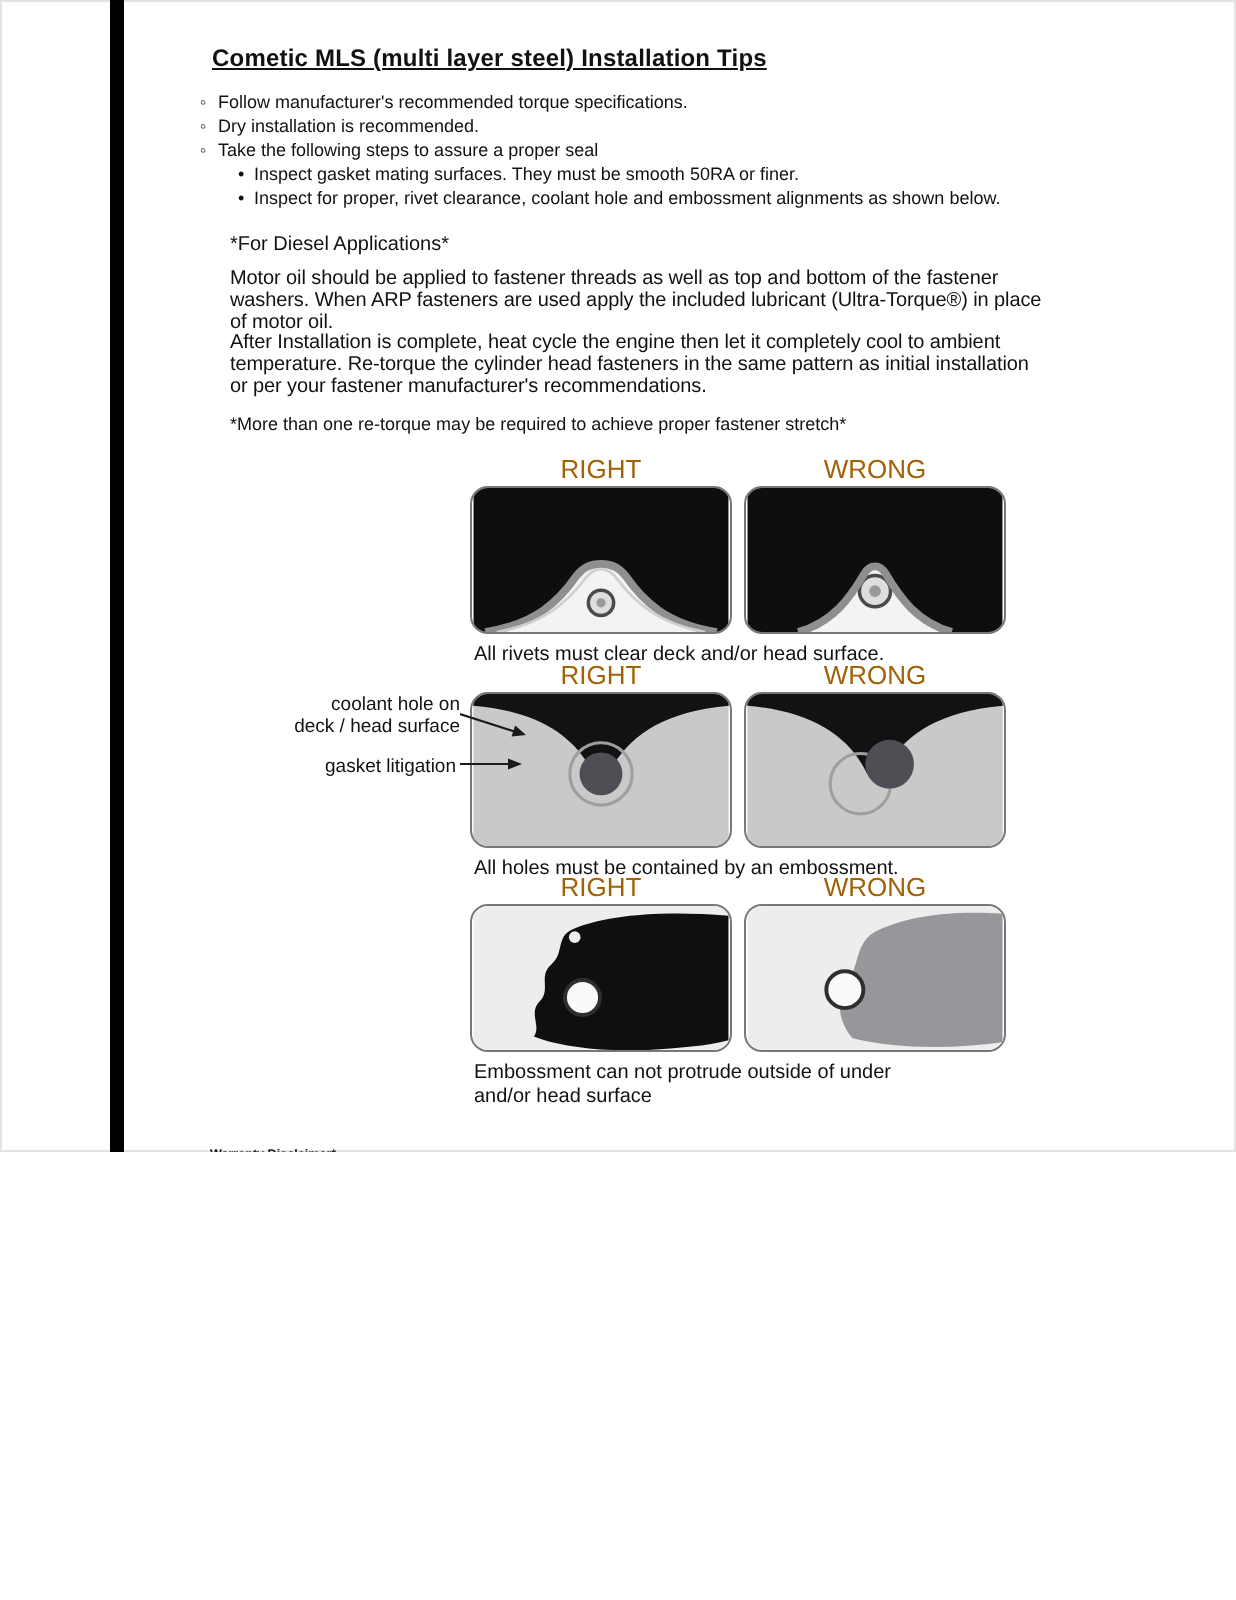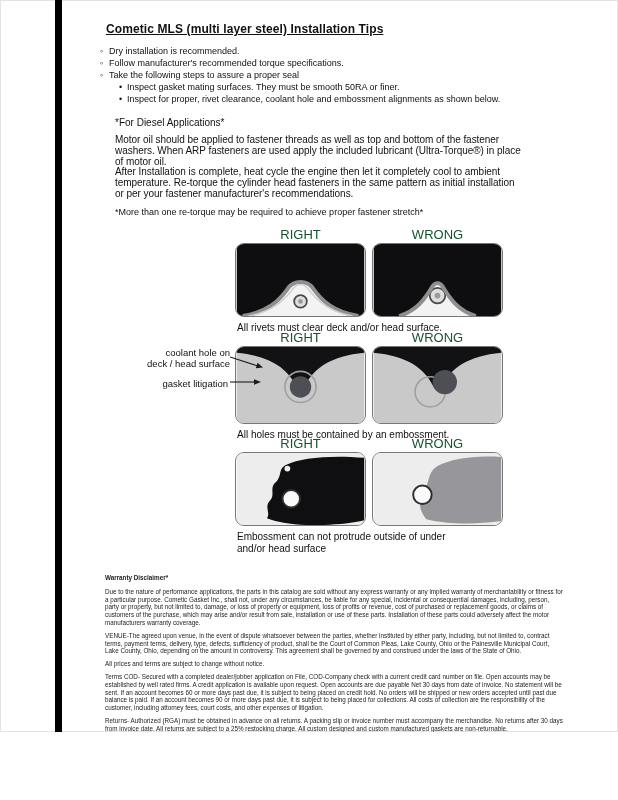--- a/index.html
+++ b/index.html
@@ -1,38 +1,38 @@
 <!DOCTYPE html>
 <html><head>
 <meta charset="utf-8">
 <style>
   * { margin:0; padding:0; box-sizing:border-box; }
   html,body { background:#fff; }
   .page {
-    position:relative; width:618px; height:732px; background:#fff;
+    position:relative; width:618px; height:576px; background:#fff;
     font-family:"Liberation Sans", sans-serif; color:#111; overflow:hidden;
     margin:0 auto; box-shadow: inset 0 0 0 1px #e3e3e3; padding-left: 40px;
   }
   .spine { position:absolute; left:55px; top:0; width:7px; height:800px; background:#000; }
 
   .title { position:absolute; left:106px; top:22px; font-size:12px; font-weight:bold; text-decoration:underline; letter-spacing:.1px; }
 
   .tips { position:absolute; left:100px; top:45px; width:480px; }
   .tip { font-size:9px; line-height:12px; white-space:nowrap; }
   .bullet { display:inline-block; width:9px; }
   .tip.sub { padding-left:19px; }
   .tip.sub .bullet { width:8px; }
 
   .diesel-heading { position:absolute; left:115px; top:117px; font-size:10px; font-weight:normal; }
   .para { position:absolute; left:115px; width:408px; font-size:10px; line-height:11px; letter-spacing:-0.05px; }
   .para.pp1 { top:134px; }
   .para.pp2 { top:166px; }
   .note { position:absolute; left:115px; top:207px; font-size:9px; }
 
-  .lbl { position:absolute; width:131px; text-align:center; font-size:13px; color:#14532d; }
+  .lbl { position:absolute; width:131px; text-align:center; font-size:13px; color:#a16207; }
   .lft { left:235px; } .rgt { left:372px; }
   .row1 { top:227px; } .row2 { top:330px; } .row3 { top:436px; }
 
   .panel { position:absolute; width:131px; border:1.5px solid #777; border-radius:9px; overflow:hidden; background:#fff; }
   .ph74 { height:74px; } .ph78 { height:78px; }
   .p1l { left:235px; top:243px; } .p1r { left:372px; top:243px; }
   .p2l { left:235px; top:346px; } .p2r { left:372px; top:346px; }
   .p3l { left:235px; top:452px; } .p3r { left:372px; top:452px; }
   .panel svg { display:block; width:100%; height:100%; }
 
@@ -53,22 +53,22 @@
 </style>
 </head>
 <body>
 
 <div class="page">
   <div class="spine"></div>
 
   <h1 class="title">Cometic MLS (multi layer steel) Installation Tips</h1>
 
   <div class="tips">
+    <div class="tip"><span class="bullet">◦</span><span>Follow manufacturer's recommended torque specifications.</span></div>
     <div class="tip"><span class="bullet">◦</span><span>Dry installation is recommended.</span></div>
-    <div class="tip"><span class="bullet">◦</span><span>Follow manufacturer's recommended torque specifications.</span></div>
     <div class="tip"><span class="bullet">◦</span><span>Take the following steps to assure a proper seal</span></div>
     <div class="tip sub"><span class="bullet">•</span><span>Inspect gasket mating surfaces.  They must be smooth 50RA or finer.</span></div>
     <div class="tip sub"><span class="bullet">•</span><span>Inspect for proper, rivet clearance, coolant hole and embossment alignments as shown below.</span></div>
   </div>
 
   <h2 class="diesel-heading">*For Diesel Applications*</h2>
   <p class="para pp1">Motor oil should be applied to fastener threads as well as top and bottom of the fastener washers. When ARP fasteners are used apply the included lubricant (Ultra-Torque®) in place of motor oil.</p>
   <p class="para pp2">After Installation is complete, heat cycle the engine then let it completely cool to ambient temperature. Re-torque the cylinder head fasteners in the same pattern as initial installation or per your fastener manufacturer's recommendations.</p>
   <p class="note">*More than one re-torque may be required to achieve proper fastener stretch*</p>
 

